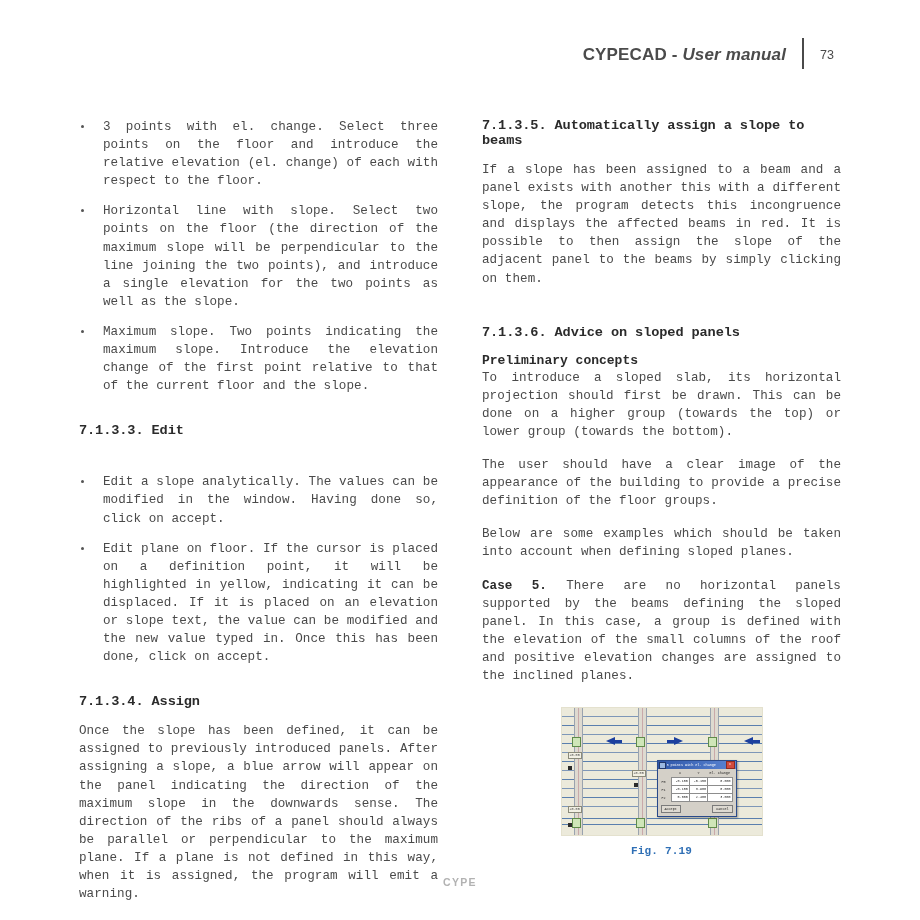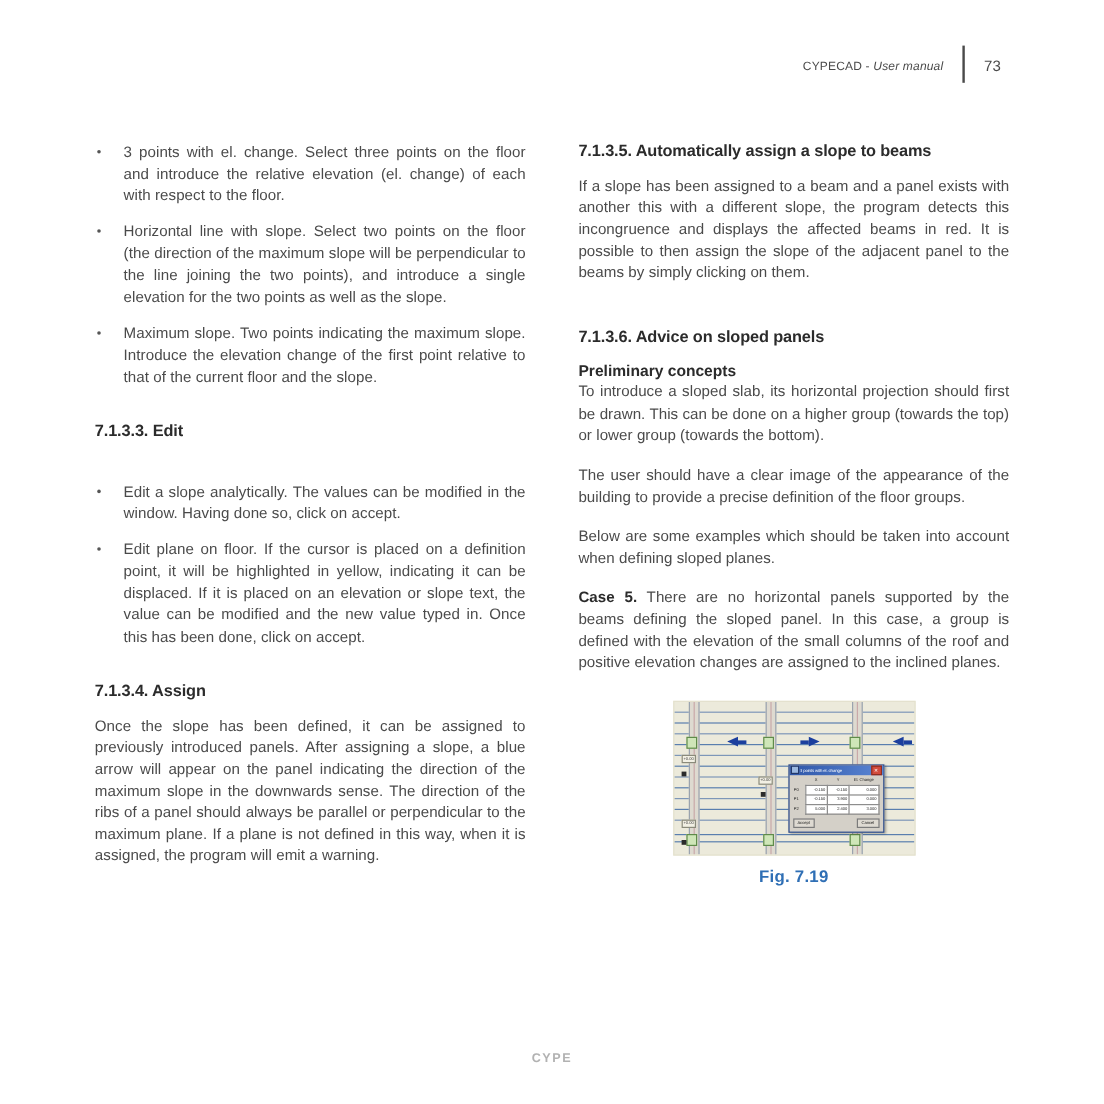--- a/index.html
+++ b/index.html
@@ -19,24 +19,25 @@
   
   .page-header {
     position: absolute;
     top: 44px;
     right: 86px;
     display: flex;
     align-items: center;
     height: 22px;
   }
   .header-title {
-    font-size: 10px;
+    font-size: 17px;
     color: #4b4b4b;
     letter-spacing: 0.15px;
     white-space: nowrap;
+    font-weight: bold;
   }
   .header-title .italic { font-style: italic; }
   .header-rule {
     width: 2px;
     height: 31px;
     background: #4a4a4a;
     margin: 0 16px;
     position: relative;
     top: -2px;
   }
@@ -49,20 +50,21 @@
   .columns {
     position: absolute;
     top: 118px;
     left: 79px;
     width: 762px;
     display: flex;
     gap: 44px;
   }
   .col {
     width: 359px;
+    font-family: Liberation Mono, monospace;
   }
 
   p.body-text {
     font-size: 12.6px;
     line-height: 18.1px;
     text-align: justify;
     margin: 0 0 15px 0;
     color: #4a4a4a;
     letter-spacing: 0.05px;
   }
@@ -272,21 +274,21 @@
     font-size: 3.4px;
     background: #dedad2;
     border: 1px solid #7b7b7b;
     padding: 0 3px;
     line-height: 6px;
     color: #141414;
   }
 
   .figure-caption {
     margin-top: 9px;
-    font-size: 14px;
+    font-size: 11px;
     font-weight: bold;
     color: #2f6fb5;
     letter-spacing: 0.2px;
   }
 
   
   .page-footer {
     position: absolute;
     left: 0; right: 0;
     top: 876px;

